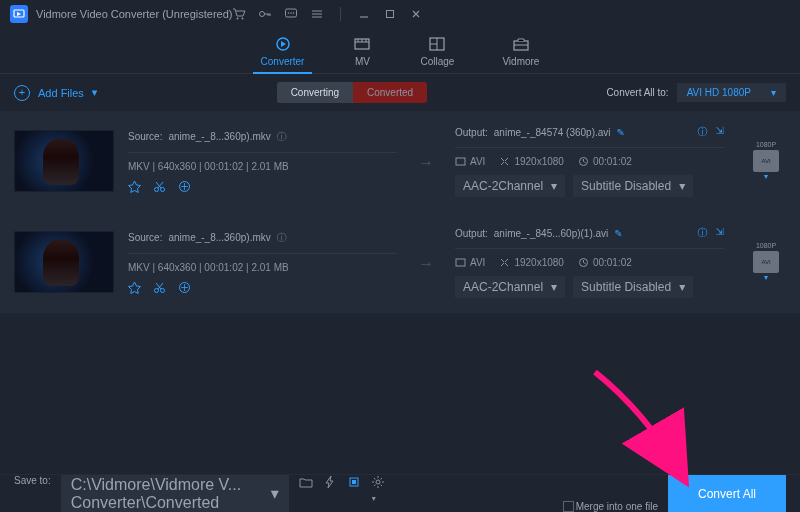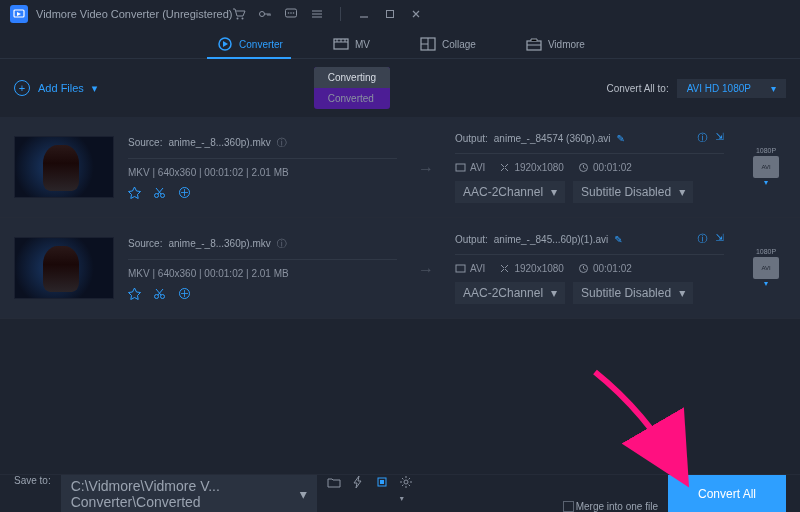--- a/index.html
+++ b/index.html
@@ -5,29 +5,29 @@
 * { margin: 0; padding: 0; box-sizing: border-box; font-family: -apple-system, BlinkMacSystemFont, "Segoe UI", Arial, sans-serif; }
 body { background: #1e2430; color: #b8bec8; width: 800px; height: 512px; overflow: hidden; font-size: 11px; }
 .titlebar { display: flex; align-items: center; padding: 6px 10px; height: 28px; }
 .title-left { display: flex; align-items: center; gap: 8px; }
 .logo { width: 18px; height: 18px; background: #2e7fff; border-radius: 3px; display: flex; align-items: center; justify-content: center; color: #fff; font-size: 10px; }
 .title-text { font-size: 11px; color: #9aa3b0; }
 .title-right { display: flex; align-items: center; gap: 12px; color: #8a92a0; }
 .title-right .ico, .title-right .winbtn { cursor: pointer; width: 14px; height: 14px; display: inline-flex; align-items: center; justify-content: center; }
 .divider { width: 1px; height: 14px; background: #3a4250; margin: 0 4px; }
 .tabs { display: flex; justify-content: center; gap: 48px; padding: 8px 0 0; border-bottom: 1px solid #2a3240; }
-.tab { display: flex; align-items: center; gap: 4px; padding-bottom: 6px; cursor: pointer; color: #9aa3b0; position: relative; }
+.tab { display: flex; flex-direction: column; align-items: center; gap: 4px; padding-bottom: 6px; cursor: pointer; color: #9aa3b0; position: relative; }
 .tab.active { color: #2e9fff; }
 .tab.active::after { content: ''; position: absolute; bottom: -1px; left: -8px; right: -8px; height: 2px; background: #2e9fff; }
 .tab-icon { width: 20px; height: 16px; }
 .tab-label { font-size: 10px; }
 .toolbar { display: flex; align-items: center; justify-content: space-between; padding: 8px 14px; }
 .add-files { display: flex; align-items: center; gap: 8px; color: #2e9fff; cursor: pointer; font-size: 11px; }
 .add-circle { width: 16px; height: 16px; border: 1.5px solid #2e9fff; border-radius: 50%; display: flex; align-items: center; justify-content: center; font-size: 11px; line-height: 1; }
-.segmented { display: flex; background: #4c1d95; border-radius: 3px; overflow: hidden; flex-direction: column; }
+.segmented { display: flex; background: #7f1d1d; border-radius: 3px; overflow: hidden; }
 .seg-btn { padding: 5px 14px; font-size: 10px; cursor: pointer; color: #8a92a0; }
 .seg-btn.active { background: #3a4250; color: #d8dde5; }
 .convert-to { display: flex; align-items: center; gap: 8px; font-size: 10px; }
 .format-select { background: #2a3240; padding: 4px 10px; display: flex; align-items: center; gap: 20px; color: #2e9fff; cursor: pointer; font-size: 10px; min-width: 105px; justify-content: space-between; }
 .item { display: flex; align-items: center; padding: 14px; gap: 14px; border-bottom: 1px solid #252b38; background: #232a38; }
 .thumb { width: 100px; height: 62px; background: #0a0e18; border: 1px solid #1a2030; flex-shrink: 0; position: relative; overflow: hidden; }
 .thumb-inner { position: absolute; inset: 0; background: radial-gradient(circle at 40% 50%, #1a3a6a 0%, #0a1020 60%); }
 .thumb-char { position: absolute; left: 28px; top: 8px; width: 36px; height: 46px; background: linear-gradient(180deg, #2a1818 0%, #1a0808 40%, #2a2428 100%); border-radius: 40% 40% 20% 20%; }
 .item-left { flex: 1; min-width: 0; }
 .src-row { display: flex; align-items: center; gap: 6px; font-size: 10px; color: #9aa3b0; }
@@ -44,21 +44,21 @@
 .out-icons span { cursor: pointer; }
 .spec-row { display: flex; gap: 14px; font-size: 10px; color: #8a92a0; align-items: center; margin-top: 4px; }
 .spec-row .spec { display: flex; align-items: center; gap: 4px; }
 .select-row { display: flex; gap: 8px; margin-top: 8px; }
 .dropdown { background: #2a3240; padding: 4px 8px; display: flex; align-items: center; justify-content: space-between; gap: 8px; font-size: 12px; color: #9aa3b0; cursor: pointer; min-width: 110px; }
 .format-badge { width: 40px; display: flex; flex-direction: column; align-items: center; gap: 2px; cursor: pointer; margin-left: 8px; }
 .badge-label { font-size: 7px; color: #8a92a0; }
 .badge-box { width: 26px; height: 22px; background: #6a7280; border-radius: 2px; display: flex; flex-direction: column; align-items: center; justify-content: center; font-size: 6px; color: #1e2430; }
 .bottom-bar { position: absolute; bottom: 0; left: 0; right: 0; height: 38px; display: flex; padding: 0 14px; gap: 10px; background: #1e2430; border-top: 1px solid #252b38; }
 .save-label { font-size: 10px; color: #9aa3b0; }
-.path-box { background: #2a3240; padding: 5px 10px; font-size: 14px; color: #9aa3b0; display: flex; align-items: center; justify-content: space-between; width: 256px; cursor: pointer; }
+.path-box { background: #2a3240; padding: 5px 10px; font-size: 16px; color: #9aa3b0; display: flex; align-items: center; justify-content: space-between; width: 228px; cursor: pointer; }
 .bottom-icons { display: flex; gap: 10px; color: #8a92a0; }
 .bottom-icons span { cursor: pointer; font-size: 13px; }
 .merge { margin-left: auto; display: flex; align-items: center; gap: 2px; font-size: 10px; color: #9aa3b0; cursor: pointer; margin-top: 26px; }
 .checkbox { width: 11px; height: 11px; border: 1px solid #5a6270; }
 .convert-btn { background: #2e9fff; color: #fff; padding: 10px 30px; font-size: 12px; cursor: pointer; border: none; }
 .arrow-annotation { position: absolute; right: 95px; bottom: 20px; pointer-events: none; }
 svg { display: block; }
 </style>
 </head>
 <body>

